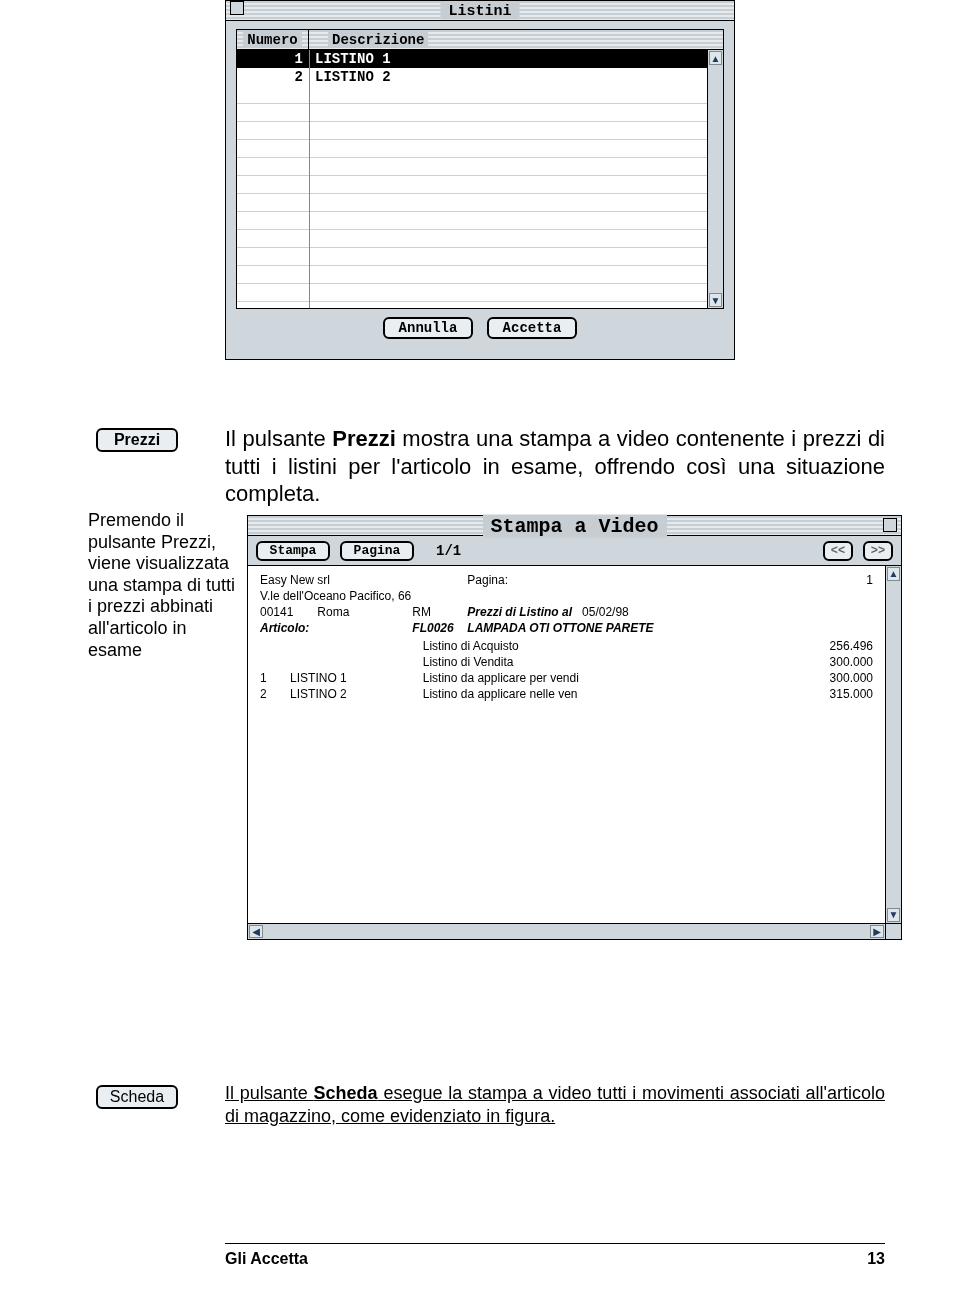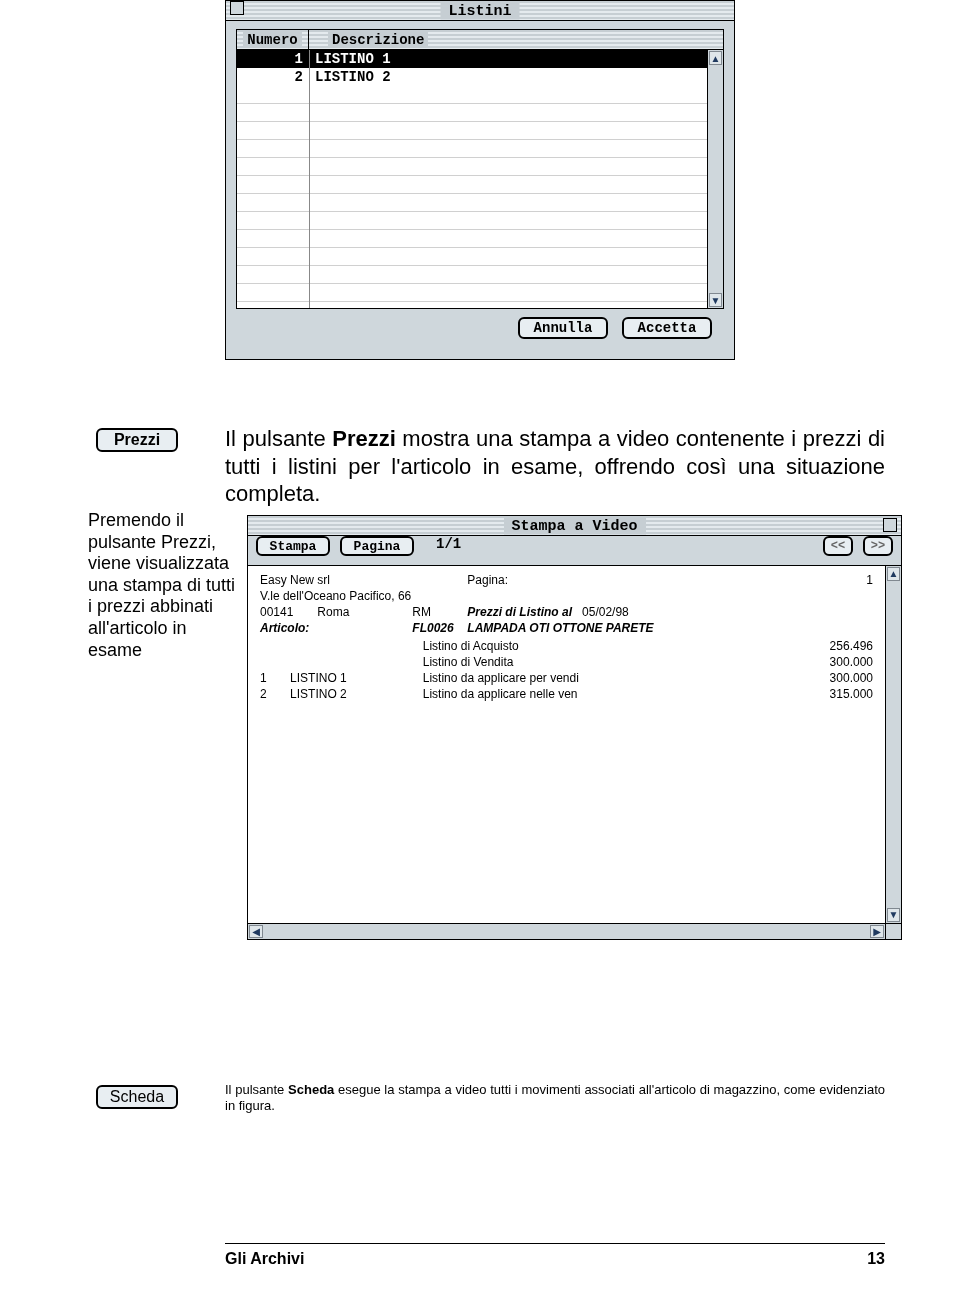--- a/index.html
+++ b/index.html
@@ -153,21 +153,21 @@
     background: #dfe6ea;
     margin: 1px;
     color: #203a60;
   }
   .hr-grid .hline {
     border-bottom: 1px solid #d0d0d0;
     height: 18px;
   }
   .listini-footer {
     display: flex;
-    justify-content: flex-end;
+    justify-content: center;
     gap: 14px;
     padding: 8px 12px 0 12px;
   }
   .mac-btn {
     min-width: 90px;
     height: 22px;
     background: #e8eef2;
     border: 2px solid #000;
     border-radius: 6px;
     font-family: "Courier New", monospace;
@@ -240,35 +240,36 @@
   }
   .stampa-titlebar .title-center {
     position: absolute;
     left: 50%;
     top: 50%;
     transform: translate(-50%, -50%);
     background: #c6ced3;
     padding: 0 8px;
     font-family: "Courier New", monospace;
     font-weight: bold;
-    font-size: 15px;
+    font-size: 20px;
   }
   .stampa-titlebar .collapse-box {
     width: 14px; height: 14px;
     border: 1px solid #000;
     background: #cfd7dc;
     position: absolute;
     right: 4px;
     top: 2px;
   }
   .stampa-toolbar {
     height: 30px;
     background: #cfd7dc;
     border-bottom: 1px solid #000;
     display: flex;
+    align-items: center;
     padding: 0 8px;
     gap: 10px;
     font-family: "Courier New", monospace;
     font-weight: bold;
     font-size: 14px;
   }
   .stampa-toolbar .mac-btn { min-width: 74px; height: 20px; font-size: 13px; }
   .stampa-toolbar .pgind { margin-left: 12px; }
   .stampa-toolbar .spacer { flex: 1; }
   .nav-btn {
@@ -353,24 +354,25 @@
     font-size: 16px;
     display: flex;
     align-items: center;
     justify-content: center;
   }
   .scheda-text {
     position: absolute;
     left: 225px;
     top: 1082px;
     width: 660px;
-    font-size: 13px;
+    font-size: 18px;
     font-family: Arial, Helvetica, sans-serif;
     text-align: justify;
     line-height: 1.25;
+    text-decoration: underline;
   }
 
   
   .footer-line {
     position: absolute;
     left: 225px;
     top: 1243px;
     width: 660px;
     border-top: 1px solid #000;
   }
@@ -541,17 +543,17 @@
   </div>
 
   <div class="scheda-btn">Scheda</div>
 
   <div class="scheda-text">
     <span>Il pulsante </span><strong>Scheda</strong><span> esegue la stampa a video tutti i movimenti associati all'articolo di magazzino, come evidenziato in figura.</span>
   </div>
 
   <div class="footer-line"></div>
   <div class="footer-text">
-    <span style="font-weight:bold">Gli Archivi</span>
+    <span style="font-weight:bold">Gli Accetta</span>
     <span style="font-weight:bold">13</span>
   </div>
 
 </div>
 
 </body></html>

